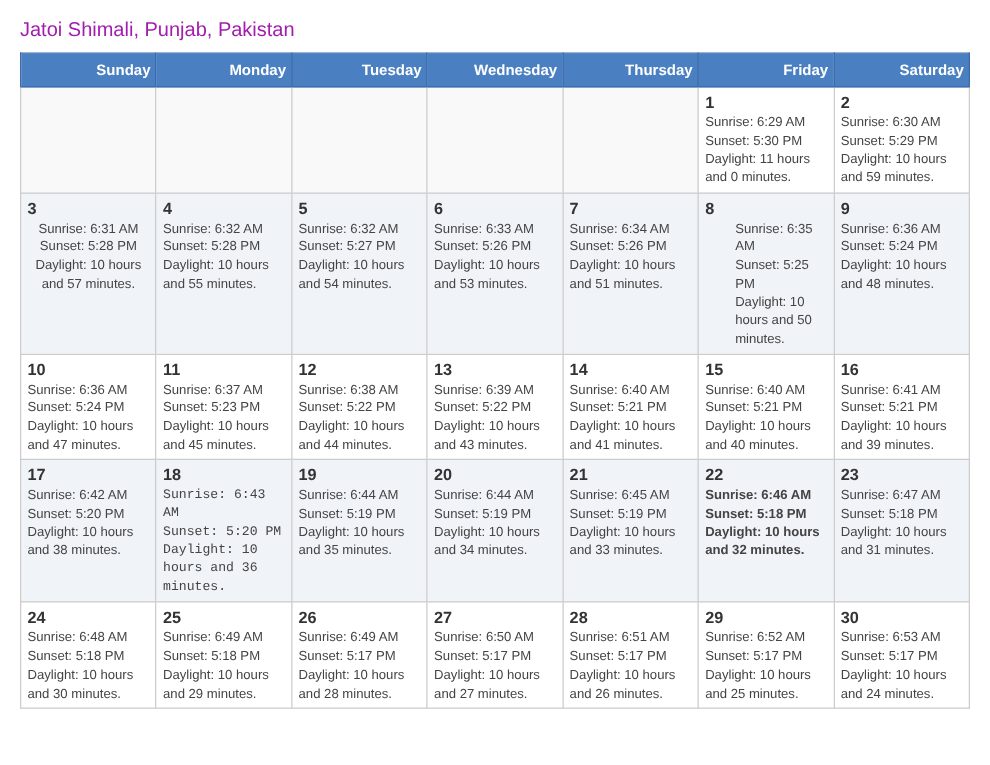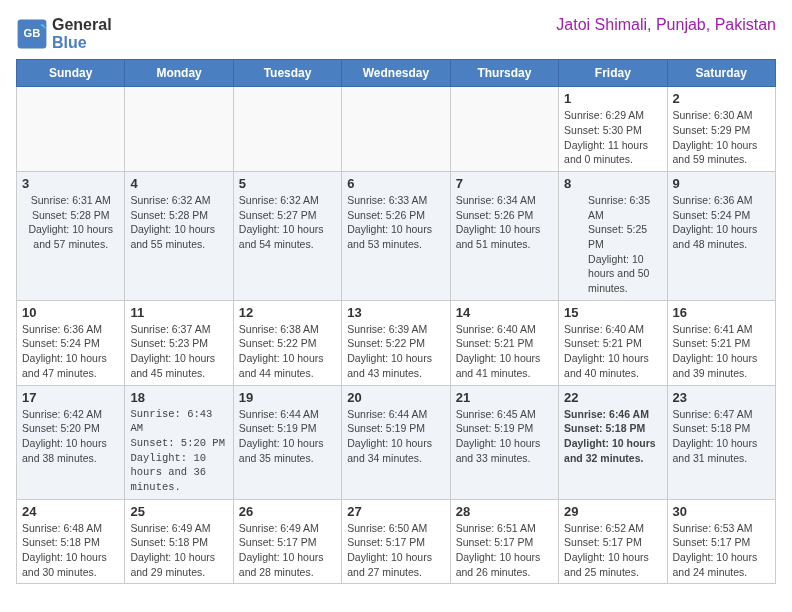--- a/index.html
+++ b/index.html
@@ -38,21 +38,21 @@
       color: #a21caf;
     }
     .calendar {
       width: 100%;
       border-collapse: collapse;
       font-size: 11px;
     }
     .calendar th {
       background-color: #4a7fc1;
       color: white;
-      text-align: center;
+      text-align: right;
       padding: 6px 4px;
       font-size: 12px;
       font-weight: bold;
       border: 1px solid #3a6aaa;
     }
     .calendar td {
       border: 1px solid #ccc;
       vertical-align: top;
       padding: 4px 5px;
       width: 108px;
@@ -81,31 +81,20 @@
       background: #fff;
     }
     .calendar tbody tr:nth-child(even) td {
       background: #f0f3f8;
     }
   </style>
 </head>
 <body>
 
 <div class="header-section">
-  <div class="logo">
-    <svg class="logo-icon" viewBox="0 0 40 40">
-      <rect x="2" y="2" width="36" height="36" rx="4" fill="#4a7fc1"></rect>
-      <text x="20" y="24" text-anchor="middle" fill="white" font-size="14" font-weight="bold">GB</text>
-      <polygon points="30,8 38,14 34,8" fill="#5bc8f5"></polygon>
-    </svg>
-    <div style="display:flex;flex-direction:column;line-height:1.1;">
-      <span style="font-size:16px;font-weight:bold;color:#333;">General</span>
-      <span style="font-size:16px;font-weight:bold;color:#4a7fc1;">Blue</span>
-    </div>
-  </div>
   <div class="title-section">
     <div class="location-title">Jatoi Shimali, Punjab, Pakistan</div>
   </div>
 </div>
 
 <table class="calendar">
   <thead>
     <tr id="header-row">
         <th>Sunday</th>
         <th>Monday</th>

